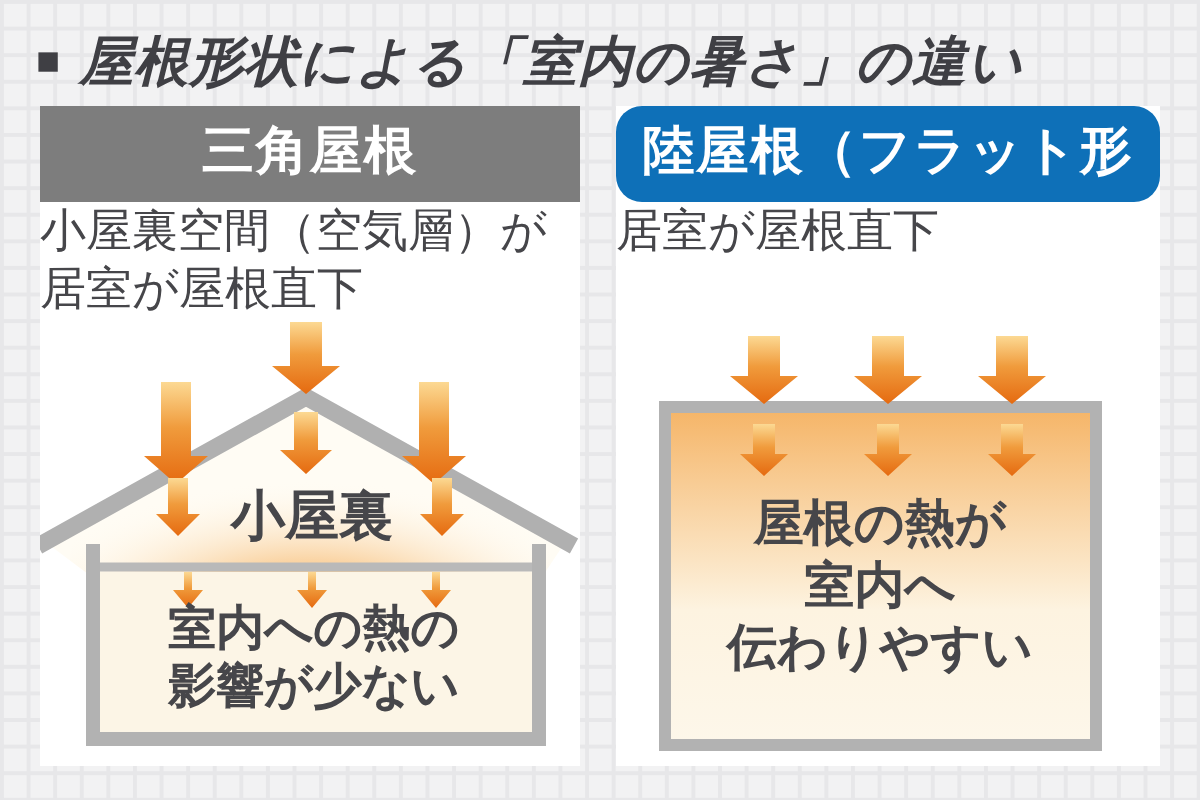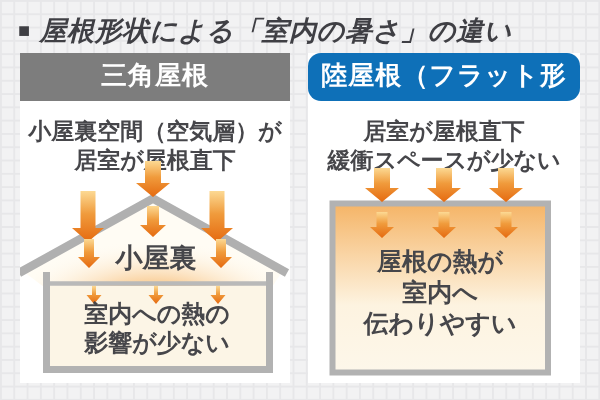--- a/index.html
+++ b/index.html
@@ -21,22 +21,22 @@
   .panel{position:absolute;top:53px;height:330px;background:#ffffff;}
   .panel.left{left:20px;width:270px;}
   .panel.right{left:308px;width:272px;}
   .panel-header{
     height:48px;line-height:44px;text-align:center;
     color:#ffffff;font-size:26px;font-weight:bold;letter-spacing:1px;
   }
   .panel.left  .panel-header{background:#7d7d7d;}
   .panel.right .panel-header{background:#0e70b8;border-radius:13px;}
   .panel-desc{
-    margin-top:16px;text-align:center;
-    font-size:23px;line-height:29px;font-weight:bold;color:#46464a;
+    margin-top:0;
+    font-size:23px;line-height:29px;font-weight:normal;color:#46464a;
     white-space:nowrap;
   }
   .diagram{position:absolute;}
   .diagram.left{left:20px;top:160px;}
   .diagram.right{left:300px;top:160px;}
   .diagram text{
     font-family:"Liberation Sans","DejaVu Sans",sans-serif;
     font-weight:bold;fill:#46464a;text-anchor:middle;
   }
 </style>
@@ -54,21 +54,20 @@
     <div class="panel-desc">
       <div>小屋裏空間（空気層）が</div>
       <div>居室が屋根直下</div>
     </div>
   </div>
 
   <div class="panel right">
     <div class="panel-header">陸屋根（フラット形状）</div>
     <div class="panel-desc">
       <div>居室が屋根直下</div>
-      <div>緩衝スペースが少ない</div>
     </div>
   </div>
 
   <svg class="diagram left" width="270" height="223" viewBox="20 160 270 223">
     <defs>
       <linearGradient id="agrad1" x1="0" y1="0" x2="0" y2="1">
         <stop offset="0" stop-color="#fcd993"></stop>
         <stop offset="0.45" stop-color="#f09b3c"></stop>
         <stop offset="1" stop-color="#e56a10"></stop>
       </linearGradient>

